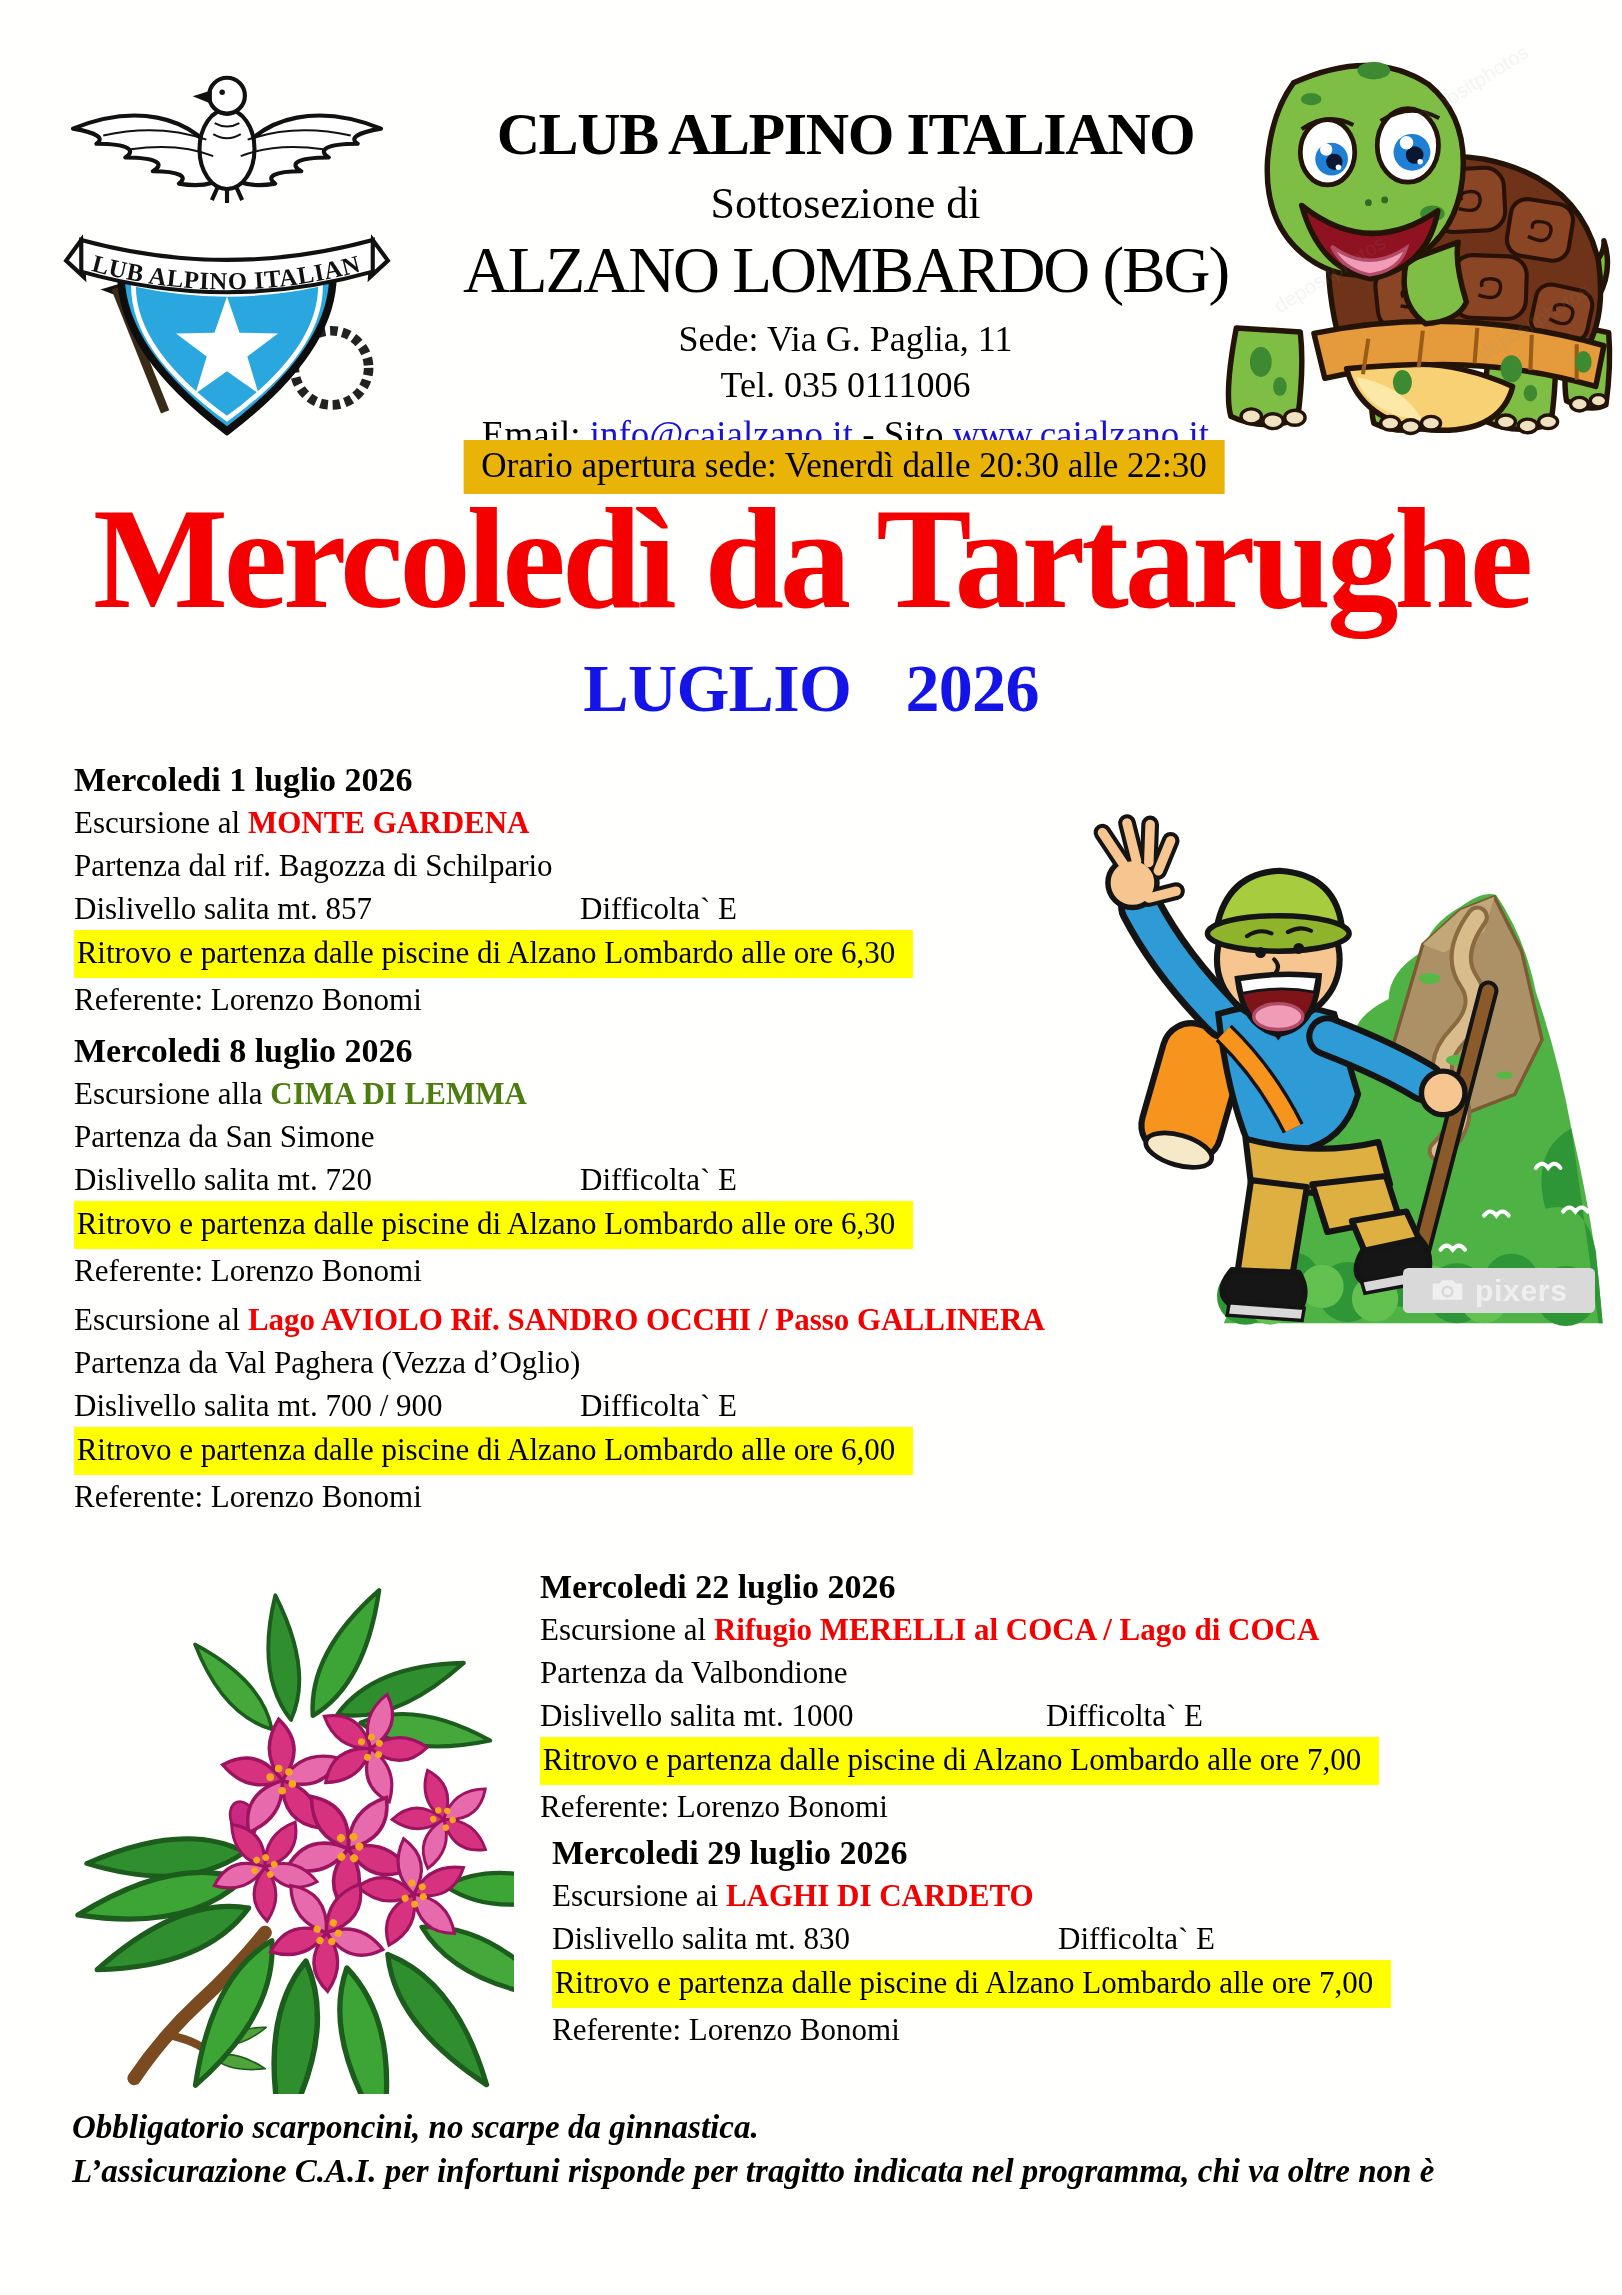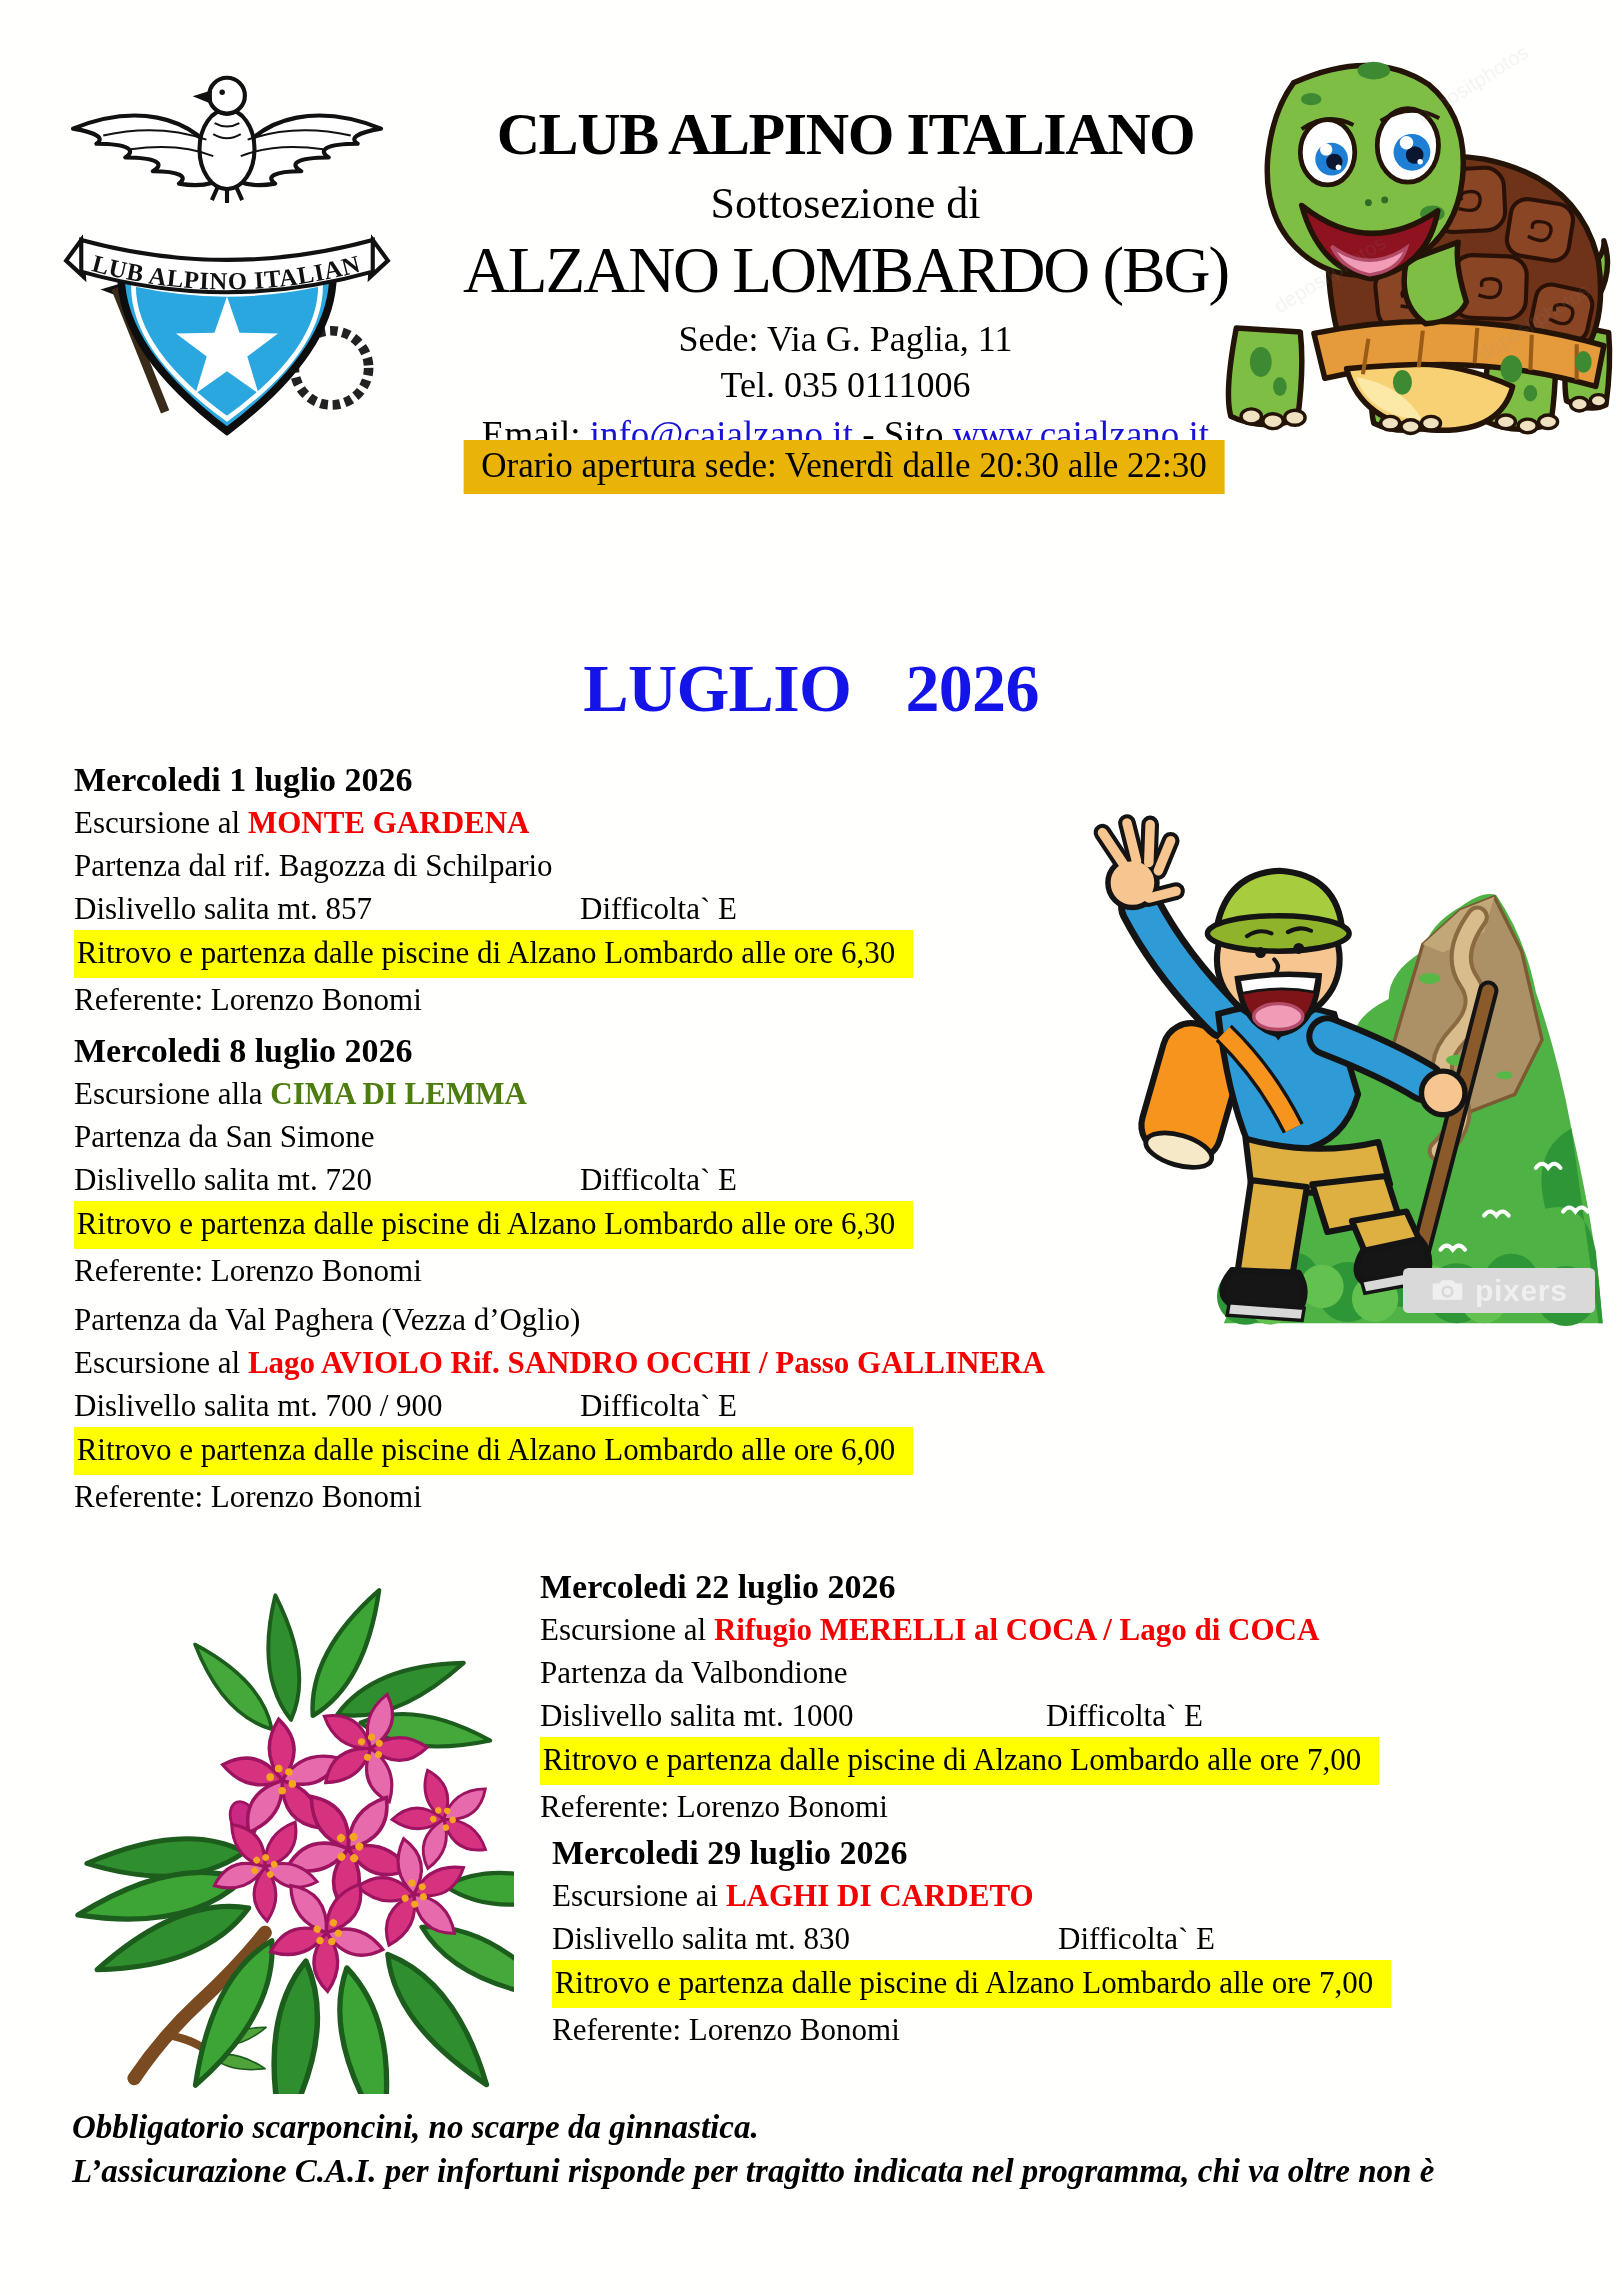--- a/index.html
+++ b/index.html
@@ -173,20 +173,21 @@
       <path d="M196,300 Q250,340 306,302 Q296,336 252,342 Q212,334 196,300 Z" fill="#F29CB8" stroke="#B24B68" stroke-width="5"></path>
       <g fill="#9a9a9a" opacity="0.12" font-family="Liberation Sans, sans-serif" font-size="30">
         <text x="330" y="120" transform="rotate(-32 330 120)">depositphotos</text>
         <text x="120" y="400" transform="rotate(-32 120 400)">depositphotos</text>
         <text x="420" y="470" transform="rotate(-32 420 470)">depositphotos</text>
       </g>
     </svg>
   </div>
 
   <div class="notice" style="background:#eab308;">Orario apertura sede: Venerdì dalle 20:30 alle 22:30</div>
+  <div class="main-title" style="color:#f40000;">Mercoledì da Tartarughe</div>
   <div class="subtitle" style="color:#1414e8;">LUGLIO 2026</div>
 
   <div class="event" style="left:74px;top:758px;">
     <div class="ev-date">Mercoledi 1 luglio 2026</div>
     <div><span>Escursione al </span><span class="dest" style="color:#f40000;">MONTE GARDENA</span></div>
     <div>Partenza dal rif. Bagozza di Schilpario</div>
     <div><span class="elev">Dislivello salita mt. 857</span><span>Difficolta` E</span></div>
     <div><span class="meet" style="background:#ffff00;">Ritrovo e partenza dalle piscine di Alzano Lombardo alle ore 6,30</span></div>
     <div>Referente: Lorenzo Bonomi</div>
   </div>
@@ -194,22 +195,22 @@
   <div class="event" style="left:74px;top:1029px;">
     <div class="ev-date">Mercoledi 8 luglio 2026</div>
     <div><span>Escursione alla </span><span class="dest" style="color:#4d7c0f;">CIMA DI LEMMA</span></div>
     <div>Partenza da San Simone</div>
     <div><span class="elev">Dislivello salita mt. 720</span><span>Difficolta` E</span></div>
     <div><span class="meet" style="background:#ffff00;">Ritrovo e partenza dalle piscine di Alzano Lombardo alle ore 6,30</span></div>
     <div>Referente: Lorenzo Bonomi</div>
   </div>
 
   <div class="event" style="left:74px;top:1298px;">
+    <div><span>Escursione al </span><span class="dest" style="color:#f40000;">Lago AVIOLO Rif. SANDRO OCCHI / Passo GALLINERA</span></div>
     <div>Partenza da Val Paghera (Vezza d’Oglio)</div>
-    <div><span>Escursione al </span><span class="dest" style="color:#f40000;">Lago AVIOLO Rif. SANDRO OCCHI / Passo GALLINERA</span></div>
     <div><span class="elev">Dislivello salita mt. 700 / 900</span><span>Difficolta` E</span></div>
     <div><span class="meet" style="background:#ffff00;">Ritrovo e partenza dalle piscine di Alzano Lombardo alle ore 6,00</span></div>
     <div>Referente: Lorenzo Bonomi</div>
   </div>
 
   <div class="hiker-box">
     <svg width="608" height="552" viewBox="0 0 892 810">
 
       <path d="M180,806 L318,806 Q360,700 420,640 Q400,600 440,560 Q420,520 470,480 Q450,440 510,400 Q500,360 560,330 Q560,290 610,260 Q620,220 665,195 Q700,170 718,178 Q760,240 776,320 Q810,420 828,520 Q856,640 868,740 L874,806 Z" fill="#4FB244"></path>
       <g fill="#2F9638">

